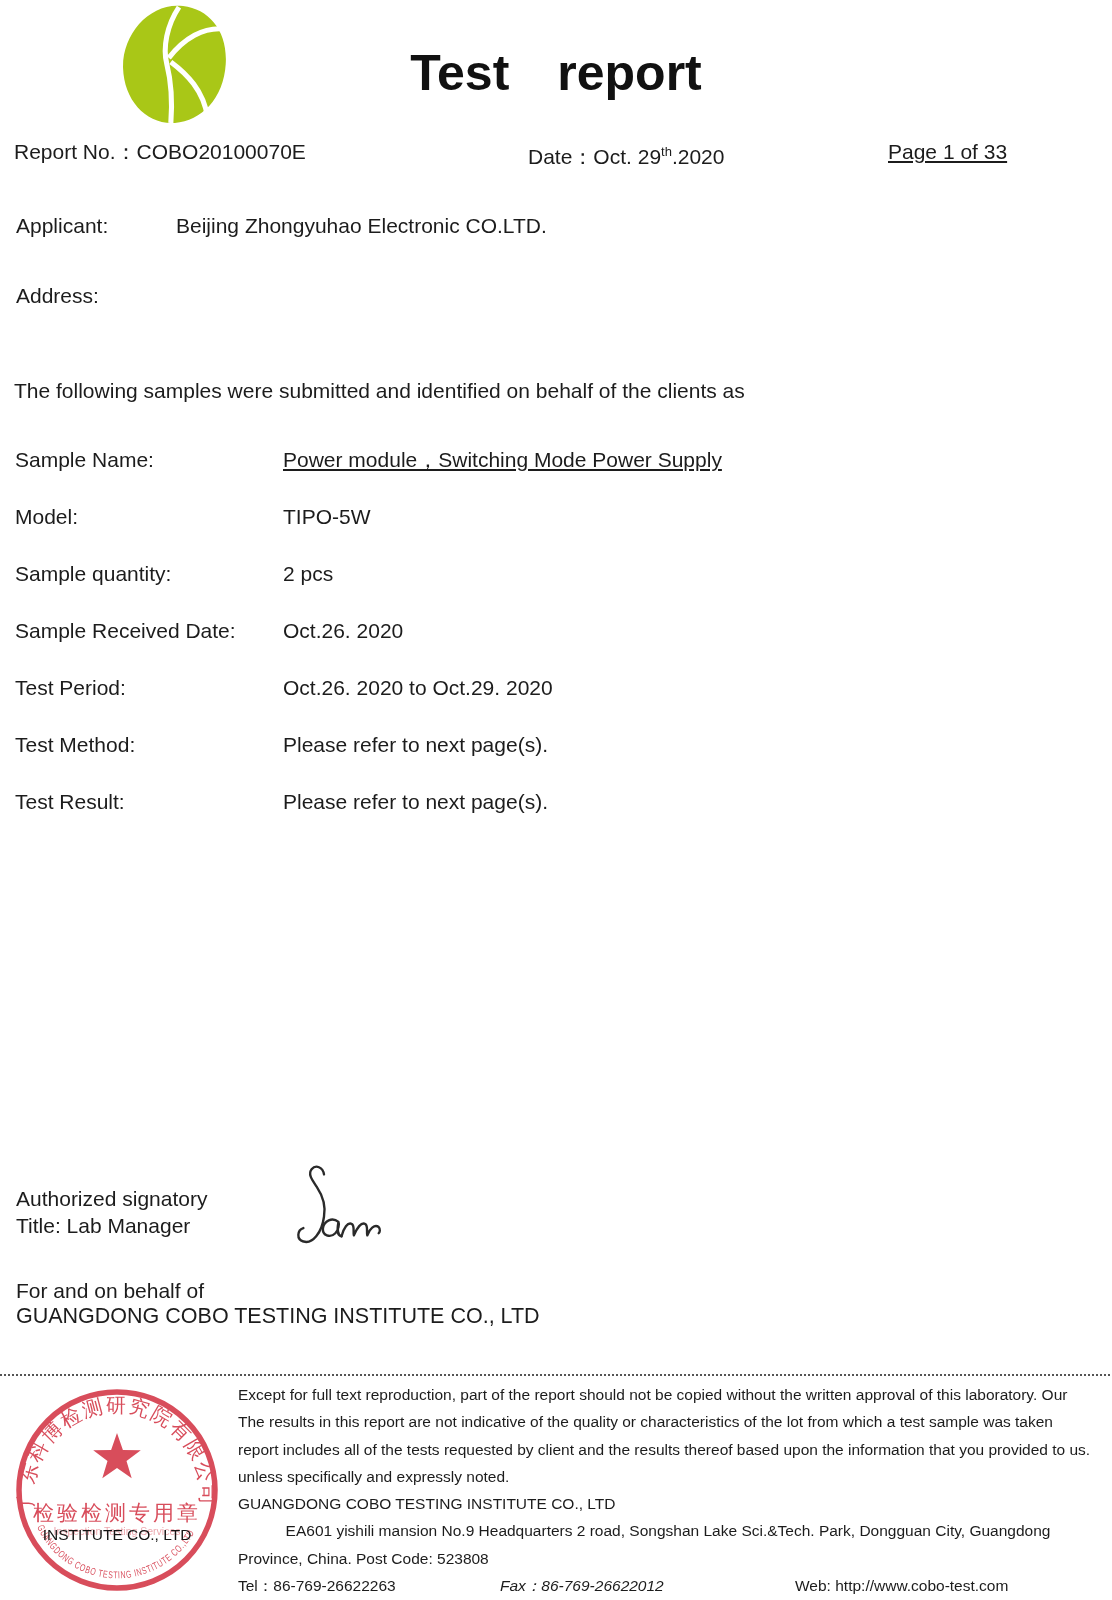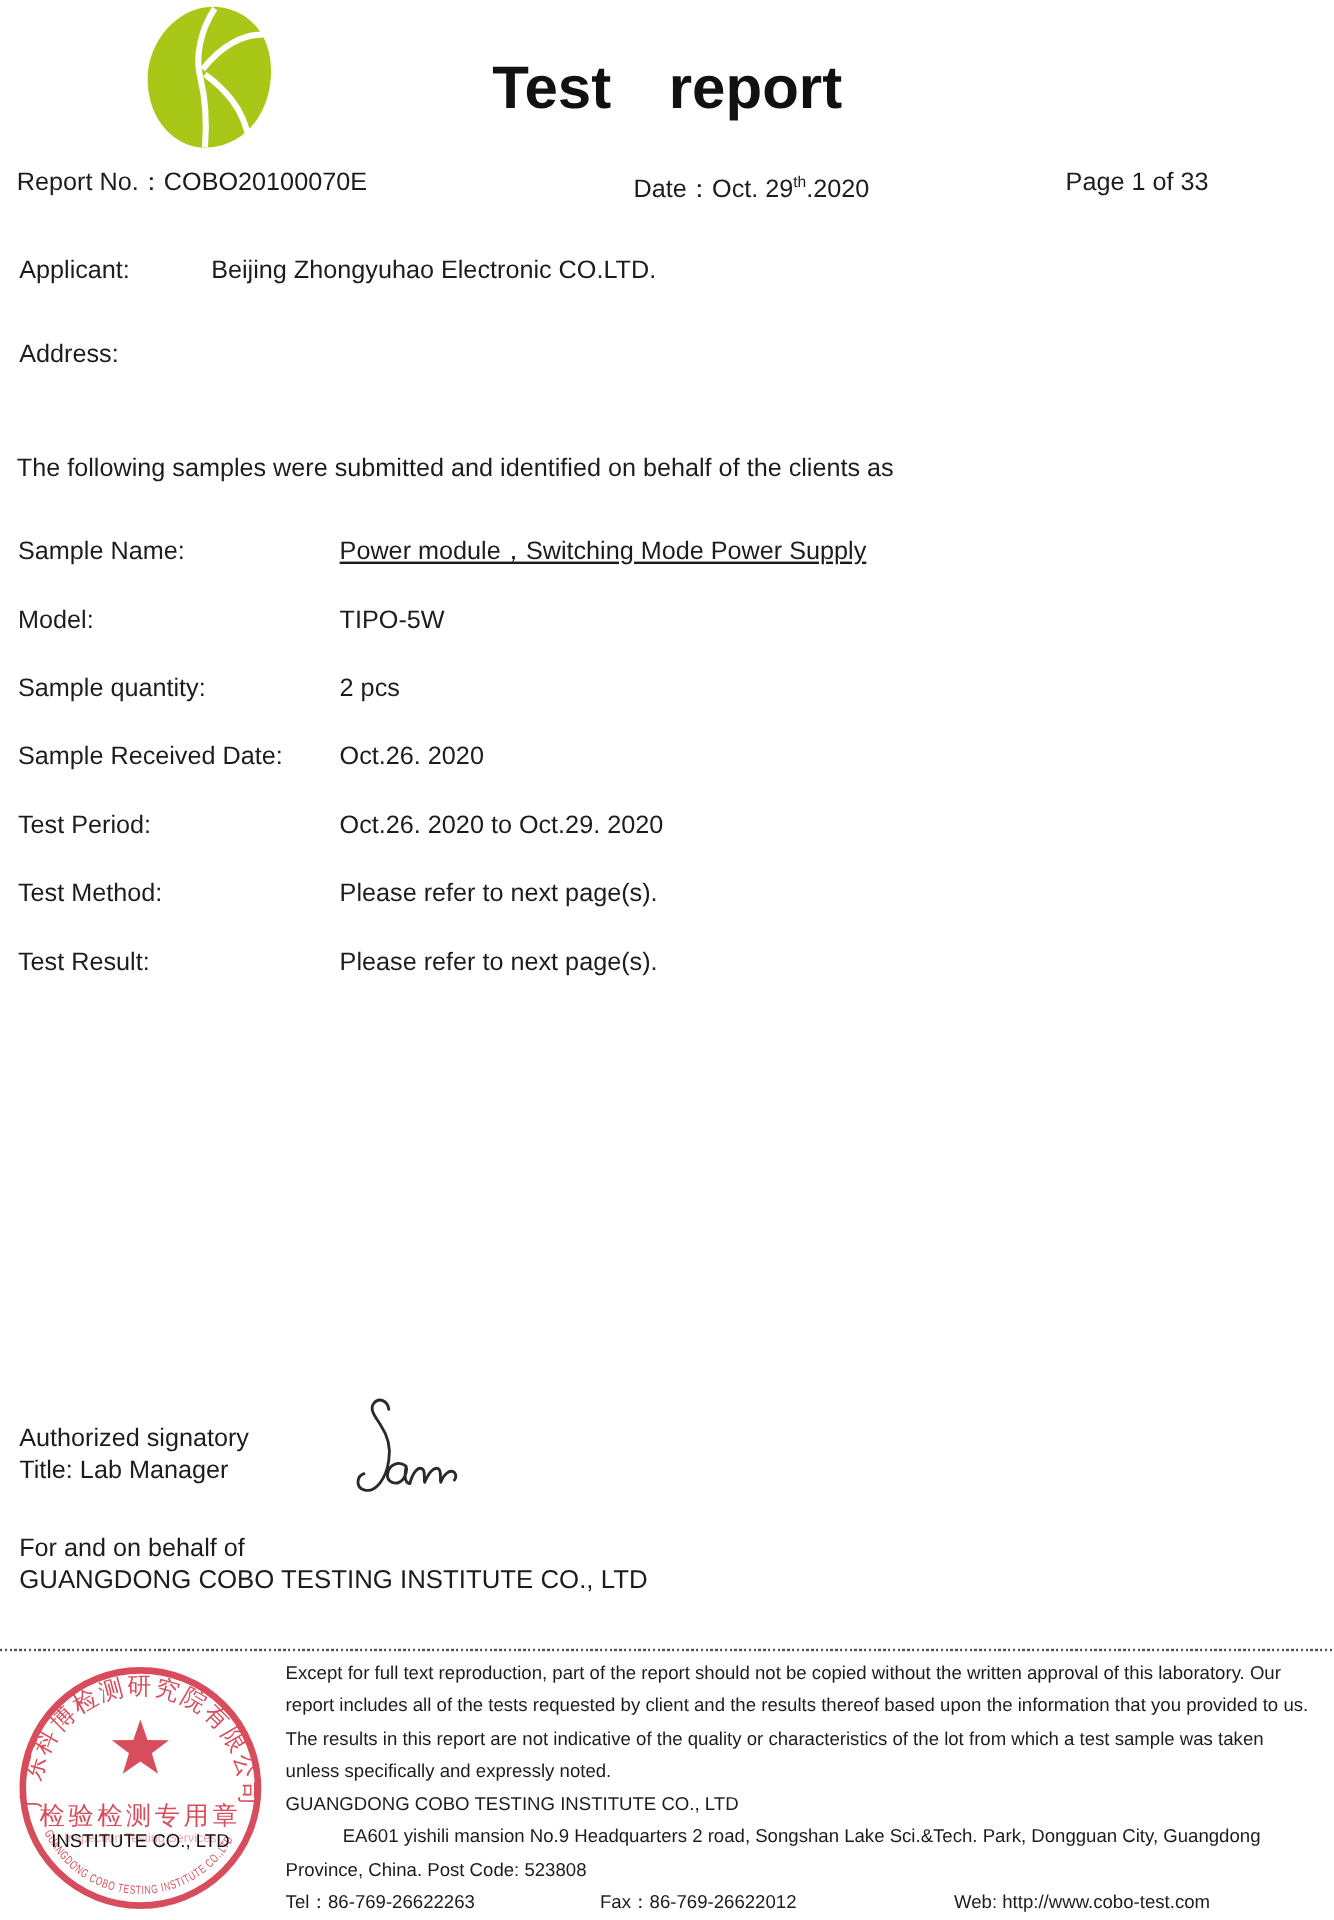--- a/index.html
+++ b/index.html
@@ -49,21 +49,21 @@
     <span>Test</span>
     <span>report</span>
   </div>
 
   <div class="abs body-text" style="left:14px; top:139px;">
     <span>Report No.：</span><span>COBO20100070E</span>
   </div>
   <div class="abs body-text" style="left:528px; top:139px;">
     <span>Date：</span><span>Oct. 29</span><span class="sup">th</span><span>.2020</span>
   </div>
-  <div class="abs body-text" style="left:888px; top:139px;">Page 1 of 33</div>
+  <div class="abs body-text" style="left:888px; top:139px;text-decoration:underline;">Page 1 of 33</div>
 
   <div class="abs body-text" style="left:16px; top:213px;">Applicant:</div>
   <div class="abs body-text" style="left:176px; top:213px;">Beijing Zhongyuhao Electronic CO.LTD.</div>
   <div class="abs body-text" style="left:16px; top:283px;">Address:</div>
 
   <div class="abs body-text" style="left:14px; top:378px;">The following samples were submitted and identified on behalf of the clients as</div>
 
   <div class="abs body-text" style="left:15px; top:447px;">Sample Name:</div>
   <div class="abs body-text" style="left:283px; top:447px;text-decoration:underline;">Power module，Switching Mode Power Supply</div>
 
@@ -117,31 +117,31 @@
       <text font-size="10" letter-spacing="1" textLength="195" lengthAdjust="spacingAndGlyphs" fill="#d43a4a">
         <textPath href="#arcBottom" startOffset="0">GUANGDONG COBO TESTING INSTITUTE CO.,LTD</textPath>
       </text>
     </g>
   </svg>
 
   <div class="stamp-overlay" style="top:1526px;">INSTITUTE CO., LTD</div>
 
   <div class="footer-block footer-text">
     <div style="white-space:nowrap;">Except for full text reproduction, part of the report should not be copied without the written approval of this laboratory. Our</div>
+    <div style="white-space:nowrap;">The results in this report are not indicative of the quality or characteristics of the lot from which a test sample was taken</div>
     <div style="white-space:nowrap;">report includes all of the tests requested by client and the results thereof based upon the information that you provided to us.</div>
-    <div style="white-space:nowrap;">The results in this report are not indicative of the quality or characteristics of the lot from which a test sample was taken</div>
     <div style="white-space:nowrap;">unless specifically and expressly noted.</div>
     <div style="white-space:nowrap;">GUANGDONG COBO TESTING INSTITUTE CO., LTD</div>
     <div style="white-space:nowrap;text-align:center;">EA601 yishili mansion No.9 Headquarters 2 road, Songshan Lake Sci.&amp;Tech. Park, Dongguan City, Guangdong</div>
     <div style="white-space:nowrap;">Province, China. Post Code: 523808</div>
   </div>
 
   <div class="abs footer-text" style="left:238px; top:1572px;">
     <span>Tel：</span><span>86-769-26622263</span>
   </div>
-  <div class="abs footer-text" style="left:500px; top:1572px;">
+  <div class="abs footer-text" style="left:500px; top:1572px;font-style:italic;">
     <span>Fax：</span><span>86-769-26622012</span>
   </div>
   <div class="abs footer-text" style="left:795px; top:1572px;">
     <span>Web:</span><span> </span><span>http://www.cobo-test.com</span>
   </div>
 
 </div>
 
 </body></html>

